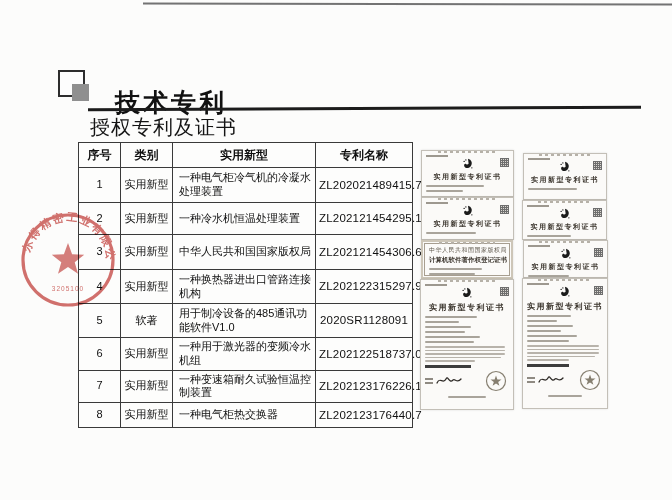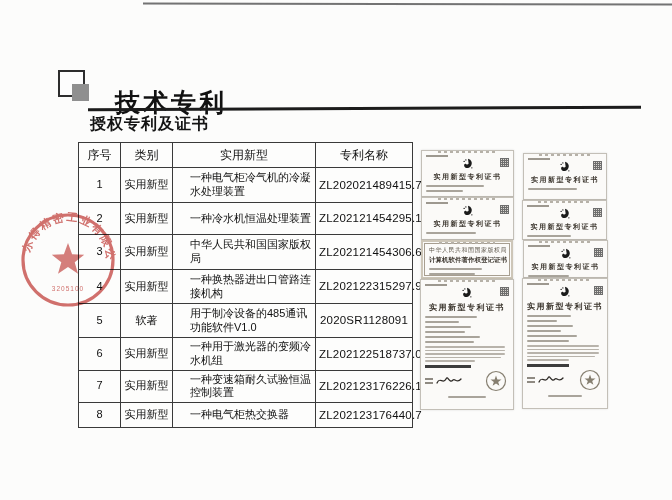--- a/index.html
+++ b/index.html
@@ -8,28 +8,28 @@
 
   
   .scan-edge{position:absolute;top:3px;left:143px;width:529px;height:2px;background:#5a5a5a;transform:rotate(.12deg);opacity:.85;}
 
   
   .hdr-icon{position:absolute;left:58px;top:70px;width:40px;height:40px;}
   .hdr-icon .sq-outline{position:absolute;left:0;top:0;width:23px;height:23px;border:2px solid #2d2d2d;background:#fdfdfd;}
   .hdr-icon .sq-fill{position:absolute;left:14px;top:14px;width:17px;height:17px;background:#8f8f8f;}
   .page-title{position:absolute;left:99px;top:70px;margin:16px;font-size:25px;font-weight:bold;color:#111;letter-spacing:3px;}
   .hdr-rule{position:absolute;left:88px;top:107px;width:553px;height:3px;background:#1c1c1c;transform:rotate(-.25deg);}
-  .subtitle{position:absolute;left:90px;top:114px;margin:0;font-size:16px;font-weight:bold;color:#141414;letter-spacing:1px;}
+  .subtitle{position:absolute;left:90px;top:114px;margin:0;font-size:20px;font-weight:normal;color:#141414;letter-spacing:1px;}
 
   
   table.patents{position:absolute;left:78px;top:142px;width:334px;border-collapse:collapse;table-layout:fixed;background:#fdfdfc;}
   table.patents th,table.patents td{border:1.5px solid #3a3a3a;color:#101010;padding:2px 3px;line-height:1.25;}
-  table.patents th{font-size:12px;font-weight:normal;height:20px;}
+  table.patents th{font-size:12px;font-weight:bold;height:20px;}
   table.patents td{font-size:11px;text-align:center;}
-  table.patents td.name{text-align:left;padding-left:17px;}
+  table.patents td.name{text-align:left;padding-left:6px;}
   table.patents td.num{font-size:11.5px;letter-spacing:.2px;}
   col.c-no{width:42px;}col.c-cat{width:52px;}col.c-name{width:143px;}col.c-num{width:97px;}
   tbody tr:nth-child(1) td{height:30px;}
   tbody tr:nth-child(2) td{height:27px;}
   tbody tr:nth-child(3) td{height:30px;}
   tbody tr:nth-child(4) td{height:29px;}
   tbody tr:nth-child(5) td{height:29px;}
   tbody tr:nth-child(6) td{height:23px;}
   tbody tr:nth-child(7) td{height:27px;}
   tbody tr:nth-child(8) td{height:20px;}

